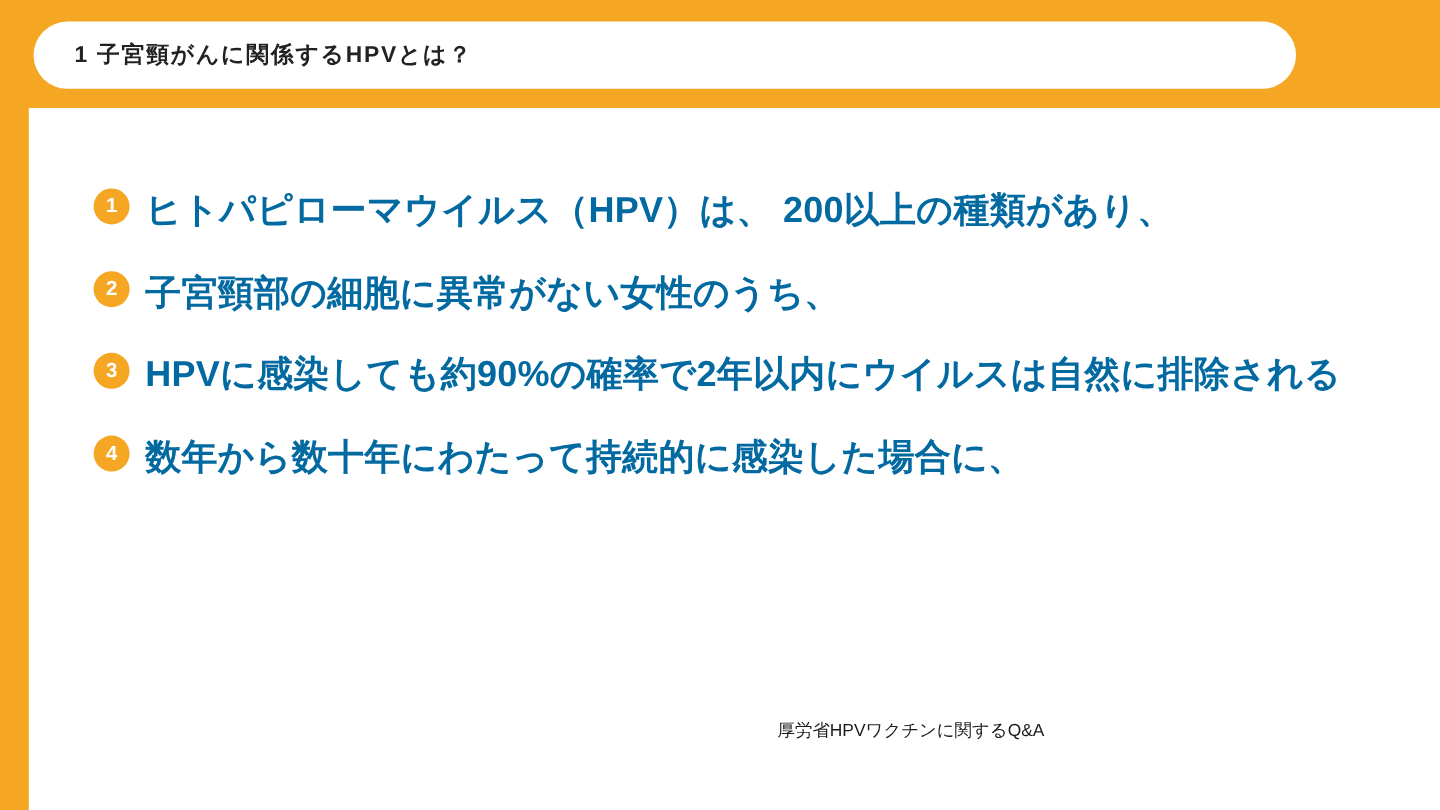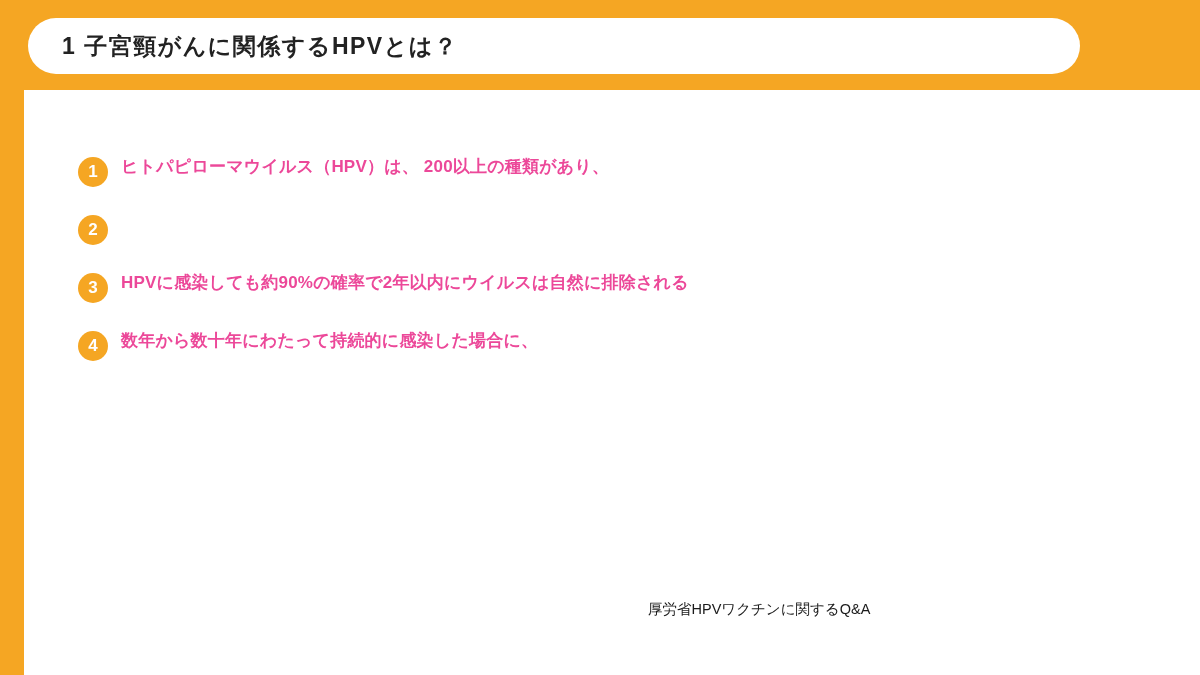--- a/index.html
+++ b/index.html
@@ -44,21 +44,21 @@
     top: 18px;
     width: 1052px;
     height: 56px;
     background: #ffffff;
     border-radius: 28px;
     display: flex;
     align-items: center;
   }
   .title-text {
     padding-left: 34px;
-    font-size: 23px;
+    font-size: 19px;
     font-weight: bold;
     color: #222222;
     letter-spacing: 1.5px;
     white-space: nowrap;
   }
   
   .list {
     position: absolute;
     left: 78px;
     top: 155px;
@@ -80,23 +80,23 @@
     font-weight: bold;
     line-height: 30px;
     text-align: center;
     margin-right: 13px;
     margin-top: 2px;
   }
   .lines {
     flex: 1 1 auto;
   }
   .line {
-    font-size: 17px;
+    font-size: 30px;
     font-weight: bold;
-    color: #ec4899;
+    color: #0369a1;
     line-height: 1.42;
     letter-spacing: 0.2px;
     white-space: nowrap;
   }
   
   .source {
     position: absolute;
     left: 648px;
     top: 598px;
     width: 540px;
@@ -125,20 +125,21 @@
     <div class="item">
       <div class="num">1</div>
       <div class="lines">
         <div class="line">ヒトパピローマウイルス（HPV）は、 200以上の種類があり、</div>
       </div>
     </div>
 
     <div class="item">
       <div class="num">2</div>
       <div class="lines">
+        <div class="line">子宮頸部の細胞に異常がない女性のうち、</div>
       </div>
     </div>
 
     <div class="item">
       <div class="num">3</div>
       <div class="lines">
         <div class="line">HPVに感染しても約90%の確率で2年以内にウイルスは自然に排除される</div>
       </div>
     </div>
 

